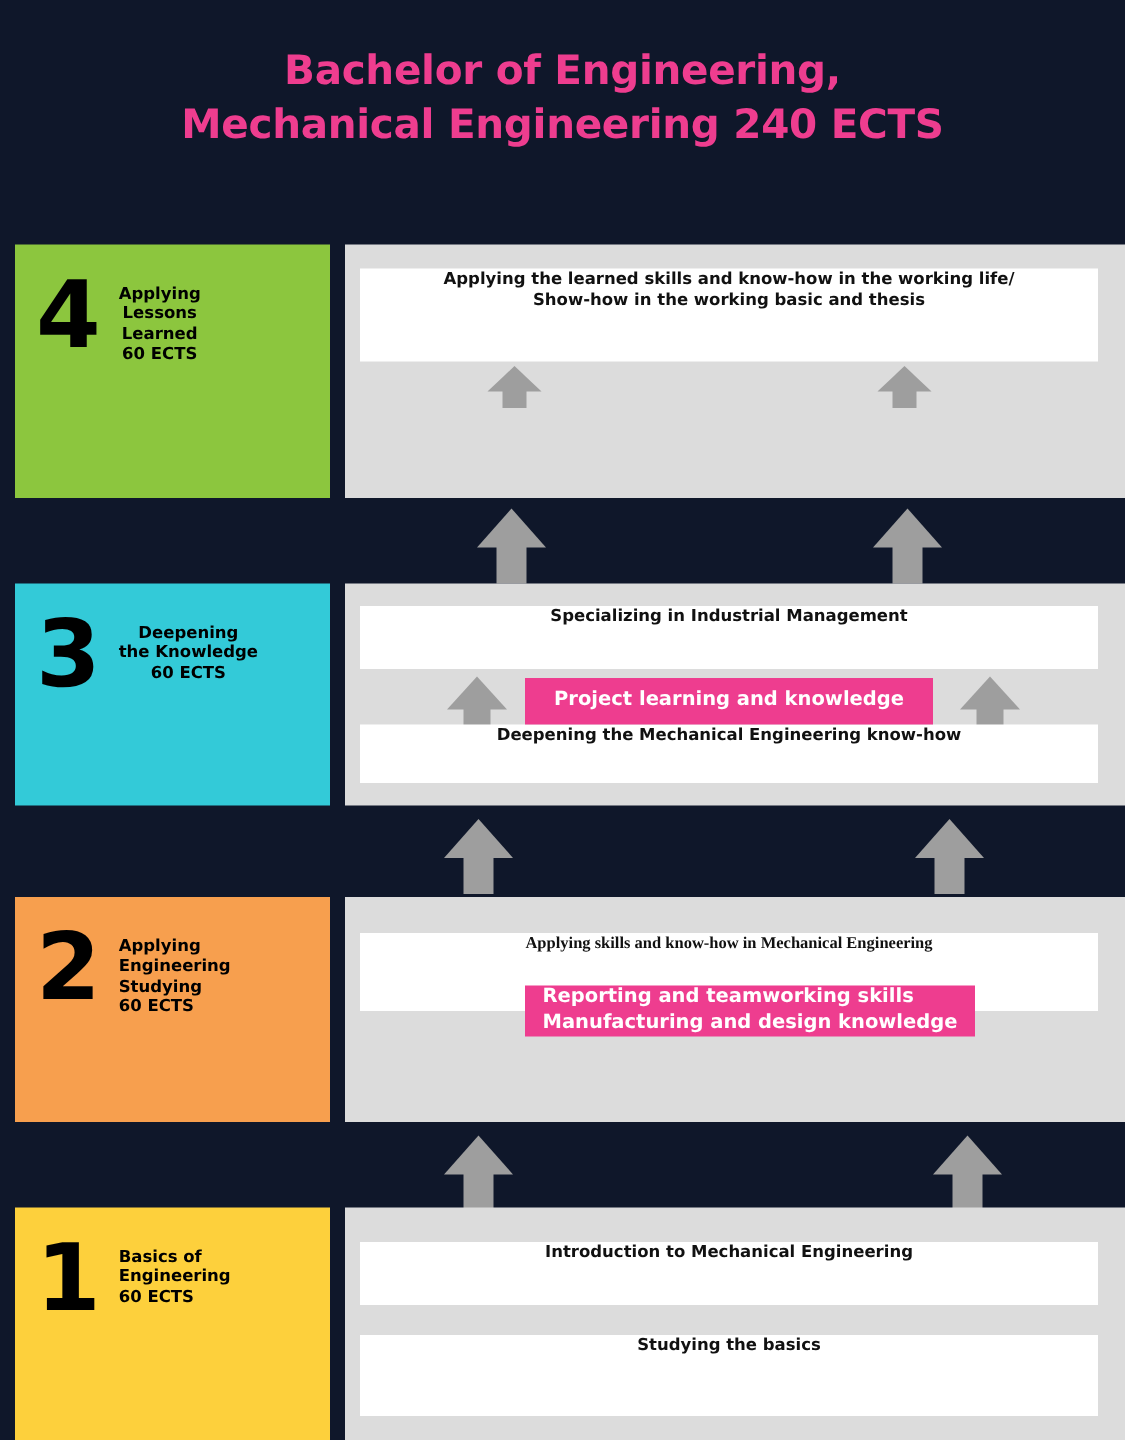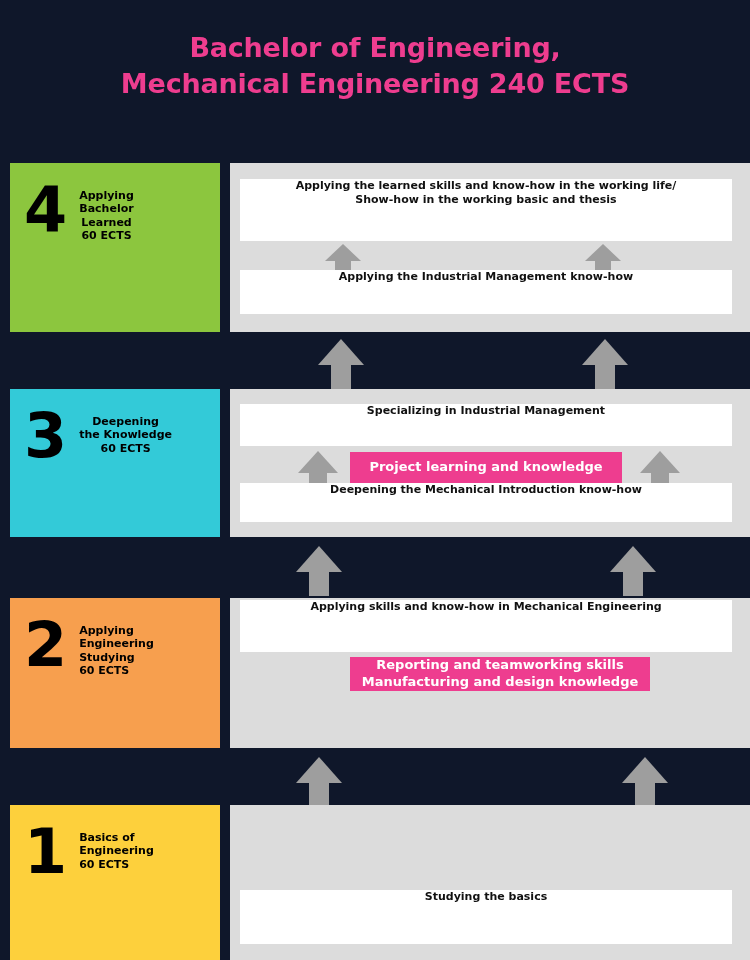--- a/index.html
+++ b/index.html
@@ -58,21 +58,21 @@
     text-align: center;
     color: #111;
     font-weight: bold;
     font-size: 11px;
     line-height: 1.3;
   }
   .pinkbox {
     position: absolute;
     background: #EE3D8F;
     display: flex; align-items: center; justify-content: center;
-    text-align: center;
+    text-align: left;
     color: #ffffff;
     font-weight: bold;
     font-size: 13px;
     line-height: 1.28;
     z-index: 3;
   }
 
   
   .arrow { position: absolute; }
   .arrow .head {
@@ -111,21 +111,21 @@
   <div class="title">
     <span class="line">Bachelor of Engineering,</span>
     <span class="line">Mechanical Engineering 240 ECTS</span>
   </div>
 
   <div class="level" id="level-4" style="top:163px; height:169px;">
     <div class="badge" id="badge-4" style="background:#8CC63E;">
       <div class="num">4</div>
       <div class="caption center">
         <span>Applying</span>
-        <span>Bachelor</span>
+        <span>Lessons</span>
         <span>Learned</span>
         <span>60 ECTS</span>
       </div>
     </div>
     <div class="panel">
       <div class="wbox" style="left:10px; top:16px; width:492px; height:62px;">
         <div>
           <div>Applying  the  learned skills and know-how in the working life/</div>
           <div>Show-how in the working basic and thesis</div>
         </div>
@@ -133,23 +133,20 @@
 
       <div class="arrow arrow-sm" style="left:95px; top:81px;">
         <span class="head"></span>
         <span class="shaft"></span>
       </div>
       <div class="arrow arrow-sm" style="left:355px; top:81px;">
         <span class="head"></span>
         <span class="shaft"></span>
       </div>
 
-      <div class="wbox" style="left:10px; top:107px; width:492px; height:44px;">
-        <div>Applying the Industrial Management know-how</div>
-      </div>
     </div>
   </div>
 
   <div class="arrow arrow-big" style="left:318px; top:339px;">
     <span class="head"></span>
     <span class="shaft"></span>
   </div>
   <div class="arrow arrow-big" style="left:582px; top:339px;">
     <span class="head"></span>
     <span class="shaft"></span>
@@ -176,21 +173,21 @@
       <div class="arrow arrow-md" style="left:410px; top:62px;">
         <span class="head"></span>
         <span class="shaft"></span>
       </div>
 
       <div class="pinkbox" style="left:120px; top:63px; width:272px; height:31px;">
         <div>Project learning and knowledge</div>
       </div>
 
       <div class="wbox" style="left:10px; top:94px; width:492px; height:39px;">
-        <div>Deepening the Mechanical Introduction know-how</div>
+        <div>Deepening the Mechanical Engineering know-how</div>
       </div>
     </div>
   </div>
 
   <div class="arrow arrow-big" style="left:296px; top:546px;">
     <span class="head"></span>
     <span class="shaft"></span>
   </div>
   <div class="arrow arrow-big" style="left:610px; top:546px;">
     <span class="head"></span>
@@ -201,21 +198,21 @@
     <div class="badge" id="badge-2" style="background:#F79F4E;">
       <div class="num">2</div>
       <div class="caption left">
         <span>Applying</span>
         <span>Engineering</span>
         <span>Studying</span>
         <span>60 ECTS</span>
       </div>
     </div>
     <div class="panel">
-      <div class="wbox" style="left:10px; top:2px; width:492px; height:52px;">
+      <div class="wbox" style="left:10px; top:24px; width:492px; height:52px;font-family:Liberation Serif, serif;">
         <div>Applying skills and know-how in Mechanical  Engineering</div>
       </div>
 
       <div class="pinkbox" style="left:120px; top:59px; width:300px; height:34px;">
         <div>
           <div>Reporting and teamworking skills</div>
           <div>Manufacturing and design knowledge</div>
         </div>
       </div>
 
@@ -234,19 +231,22 @@
   <div class="level" id="level-1" style="top:805px; height:155px;">
     <div class="badge" id="badge-1" style="background:#FDD03C;">
       <div class="num">1</div>
       <div class="caption left">
         <span>Basics of</span>
         <span>Engineering</span>
         <span>60 ECTS</span>
       </div>
     </div>
     <div class="panel">
+      <div class="wbox" style="left:10px; top:23px; width:492px; height:42px;">
+        <div>Introduction to Mechanical Engineering</div>
+      </div>
       <div class="wbox" style="left:10px; top:85px; width:492px; height:54px;">
         <div>Studying the basics</div>
       </div>
     </div>
   </div>
 
 </div>
 
 </body></html>

